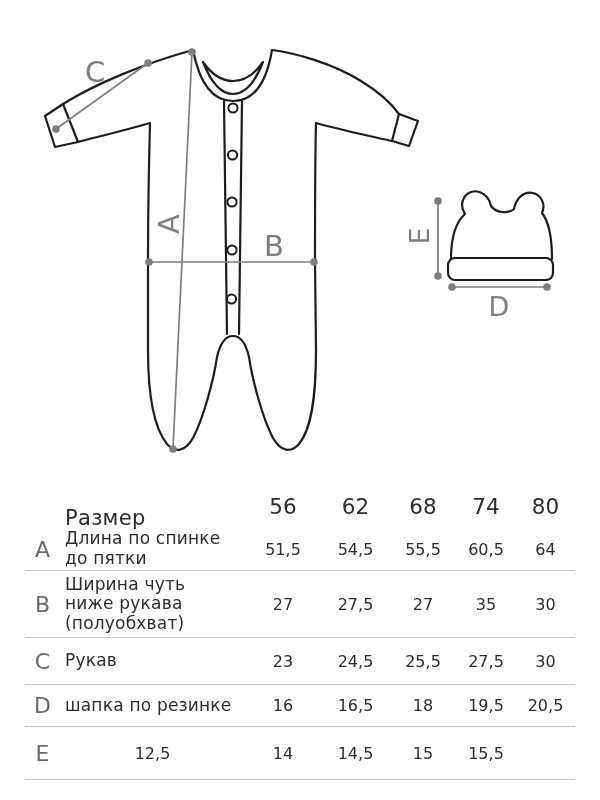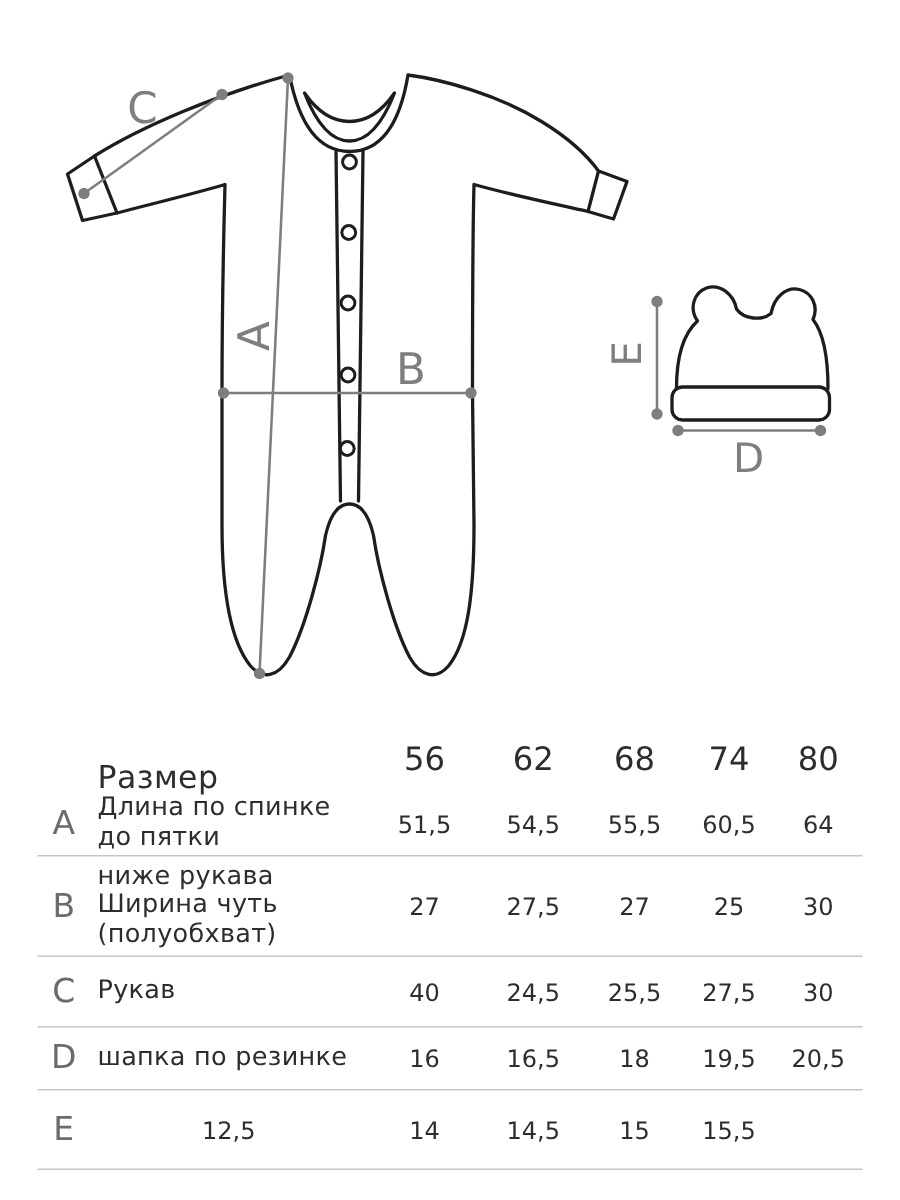--- a/index.html
+++ b/index.html
@@ -130,37 +130,37 @@
       <div class="val">51,5</div>
       <div class="val">54,5</div>
       <div class="val">55,5</div>
       <div class="val">60,5</div>
       <div class="val">64</div>
     </div>
 
     <div class="trow data h-b">
       <div class="letter">B</div>
       <div class="lbl">
+        <span class="ln">Ширина чуть</span>
         <span class="ln">ниже рукава</span>
-        <span class="ln">Ширина чуть</span>
         <span class="ln">(полуобхват)</span>
       </div>
       <div class="val">27</div>
       <div class="val">27,5</div>
       <div class="val">27</div>
-      <div class="val">25</div>
+      <div class="val">35</div>
       <div class="val">30</div>
     </div>
 
     <div class="trow data h-c">
       <div class="letter">C</div>
       <div class="lbl">
         <span class="ln">Рукав</span>
       </div>
-      <div class="val">40</div>
+      <div class="val">23</div>
       <div class="val">24,5</div>
       <div class="val">25,5</div>
       <div class="val">27,5</div>
       <div class="val">30</div>
     </div>
 
     <div class="trow data h-d">
       <div class="letter">D</div>
       <div class="lbl">
         <span class="ln">шапка по резинке</span>

